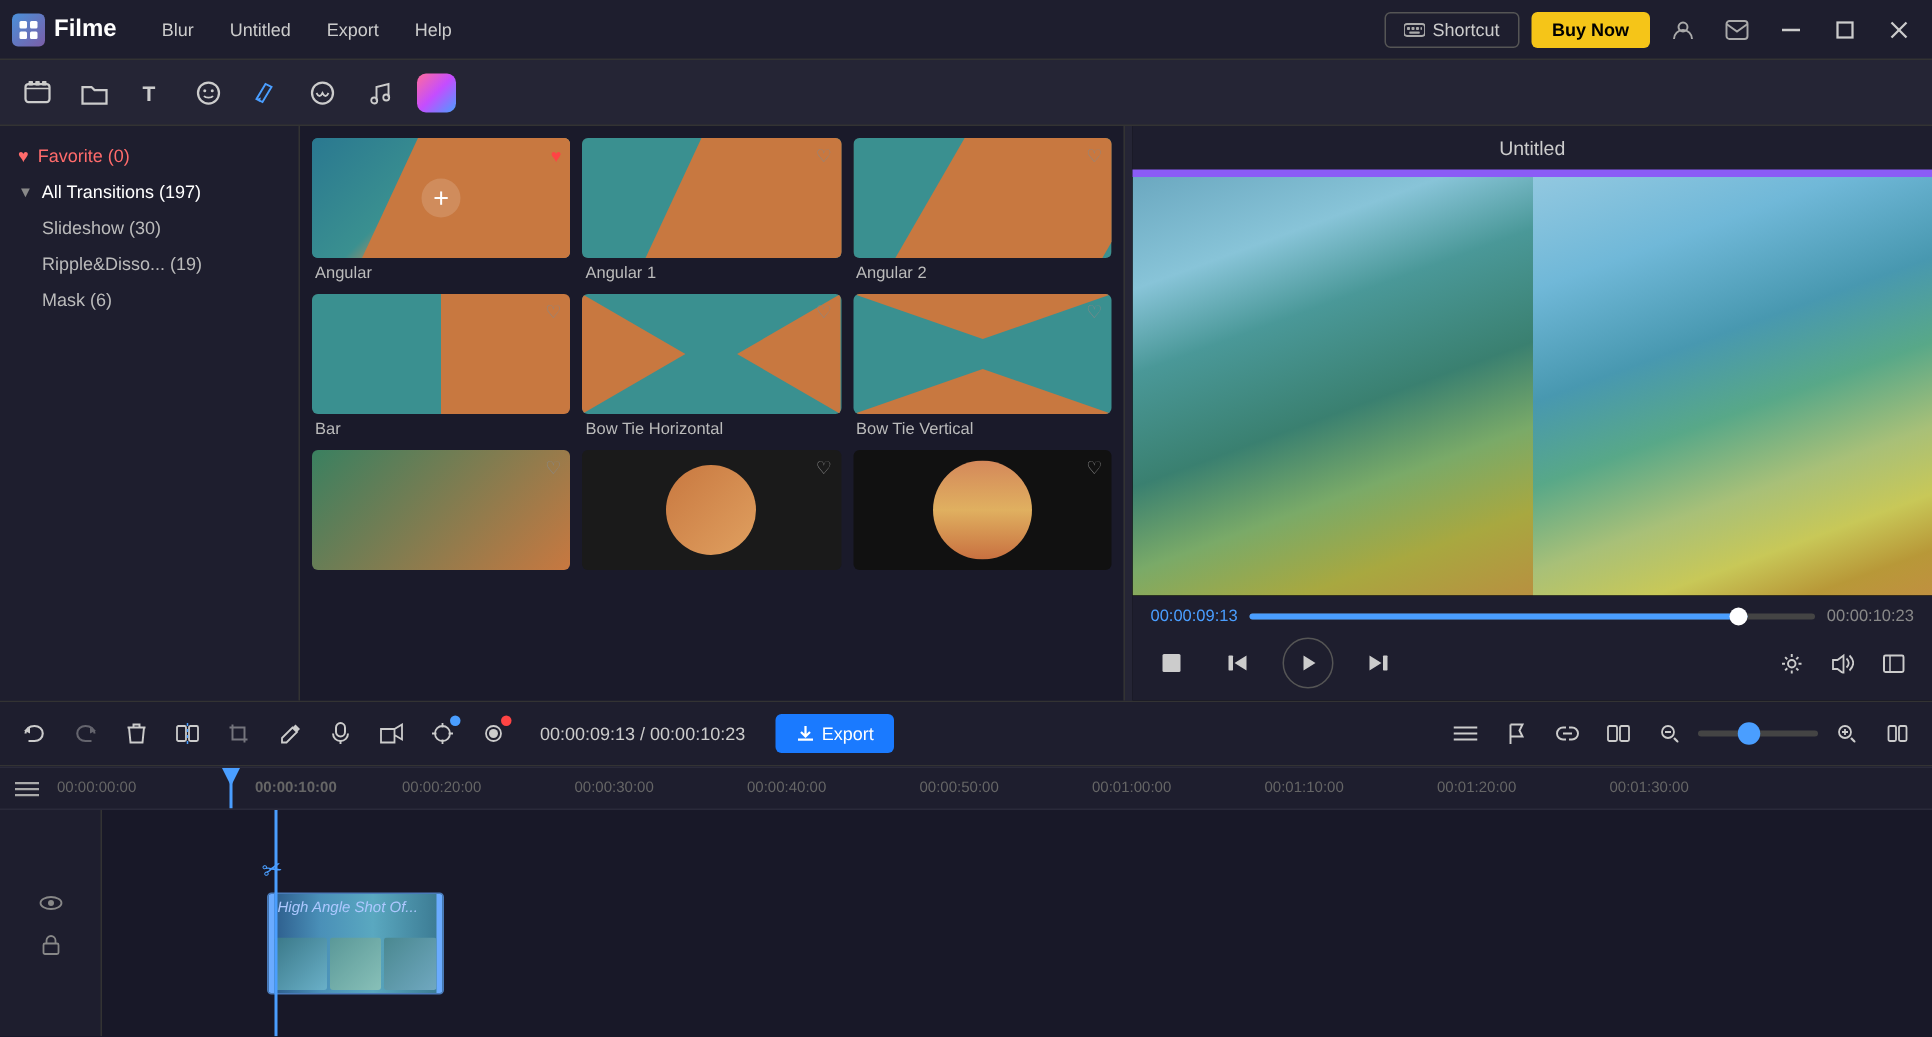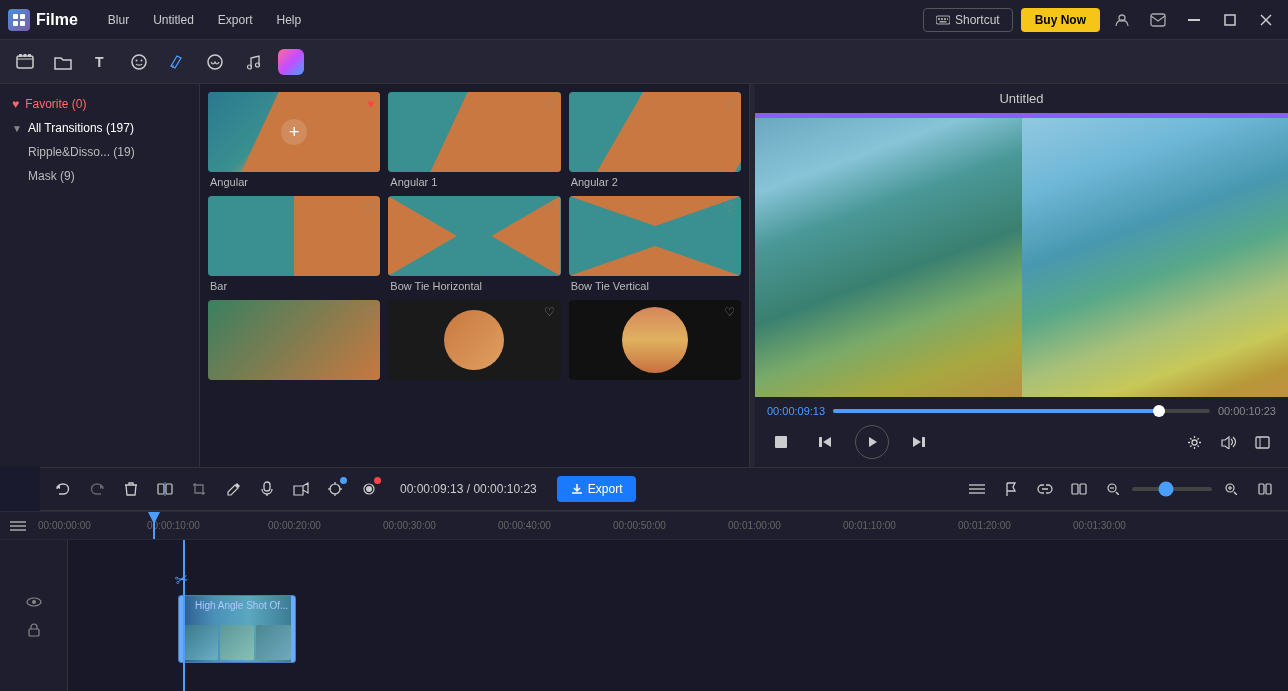--- a/index.html
+++ b/index.html
@@ -70,21 +70,21 @@
     .seek-bar { flex: 1; height: 4px; background: #444; border-radius: 2px; position: relative; cursor: pointer; }
     .seek-bar-fill { height: 100%; background: #4a9eff; border-radius: 2px; width: 88%; }
     .seek-thumb { position: absolute; right: 12%; top: 50%; transform: translateY(-50%); width: 12px; height: 12px; background: #fff; border-radius: 50%; }
     .ctrl-row { display: flex; align-items: center; justify-content: center; gap: 16px; }
     .ctrl-btn { width: 28px; height: 28px; display: flex; align-items: center; justify-content: center; cursor: pointer; color: #ccc; border-radius: 3px; font-size: 14px; }
     .ctrl-right { margin-left: auto; display: flex; gap: 6px; }
 
     
     #bottom-toolbar {
       height: 44px; background: #1e1e2e; display: flex; align-items: center;
-      padding: 0 8px; gap: 4px; border-top: 1px solid #333; border-bottom: 1px solid #333; margin-left: 40px;
+      padding: 0 8px; gap: 4px; border-top: 1px solid #333; border-bottom: 1px solid #333;
     }
     .bt-btn { width: 30px; height: 30px; display: flex; align-items: center; justify-content: center; cursor: pointer; color: #ccc; border-radius: 3px; font-size: 14px; position: relative; }
     .bt-badge { position: absolute; top: 3px; right: 3px; width: 7px; height: 7px; background: #4a9eff; border-radius: 50%; }
     .bt-badge-red { position: absolute; top: 3px; right: 3px; width: 7px; height: 7px; background: #ff4444; border-radius: 50%; }
     .time-display { color: #ccc; font-size: 12px; padding: 0 12px; }
     .export-btn { display: flex; align-items: center; gap: 5px; padding: 6px 14px; background: #1a7aff; color: #fff; border: none; border-radius: 4px; font-size: 12px; font-weight: 500; cursor: pointer; margin-left: 4px; }
     .bt-right { margin-left: auto; display: flex; align-items: center; gap: 4px; }
     .zoom-slider { width: 80px; height: 4px; background: #444; border-radius: 2px; appearance: none; cursor: pointer; }
 
     
@@ -99,21 +99,21 @@
     .ruler-marks { display: flex; flex: 1; align-items: center; overflow: hidden; }
     .ruler-mark { font-size: 10px; color: #666; white-space: nowrap; position: absolute; }
     .hamburger { width: 28px; height: 28px; display: flex; align-items: center; justify-content: center; cursor: pointer; color: #888; margin-right: 6px; flex-shrink: 0; }
     .playhead { position: absolute; left: 183px; top: 0; height: 100%; width: 2px; background: #4a9eff; z-index: 10; }
     .playhead-handle { position: absolute; top: 0; left: -5px; width: 12px; height: 12px; background: #4a9eff; clip-path: polygon(50% 100%, 0 0, 100% 0); }
     #timeline-tracks { flex: 1; position: relative; overflow: hidden; }
     .track-controls { position: absolute; left: 0; top: 0; width: 68px; height: 100%; background: #1e1e2e; border-right: 1px solid #333; display: flex; flex-direction: column; align-items: center; justify-content: center; gap: 6px; }
     .track-control-btn { width: 22px; height: 22px; display: flex; align-items: center; justify-content: center; cursor: pointer; color: #888; border-radius: 3px; font-size: 11px; }
     .track-area { position: absolute; left: 68px; top: 0; right: 0; bottom: 0; background: #181828; overflow: hidden; }
     .track-clip { position: absolute; top: 60px; left: 110px; width: 120px; height: 68px; background: #2a4a7a; border: 1px solid #4a7ab8; border-radius: 3px; overflow: hidden; cursor: pointer; }
-    .clip-title { position: absolute; top: 4px; left: 16px; font-size: 10px; color: #adc8ff; white-space: nowrap; overflow: hidden; text-overflow: ellipsis; width: 90%; }
+    .clip-title { position: absolute; top: 4px; left: 6px; font-size: 10px; color: #adc8ff; white-space: nowrap; overflow: hidden; text-overflow: ellipsis; width: 90%; font-style: italic; }
     .clip-border-left { position: absolute; left: 0; top: 0; bottom: 0; width: 4px; background: #6aabff; cursor: w-resize; }
     .clip-border-right { position: absolute; right: 0; top: 0; bottom: 0; width: 4px; background: #6aabff; cursor: e-resize; }
     .scissors-icon { position: absolute; top: 36px; left: 175px; color: #4a9eff; font-size: 14px; transform: rotate(-15deg); }
     .thumb-generic { background: linear-gradient(135deg, #2a6878, #c87840); }
   </style>
 </head>
 <body>
 
 <div id="titlebar">
   <div id="app-logo">
@@ -235,22 +235,23 @@
 
   <div id="left-panel">
     <div class="favorite-item">
       <span style="color:#ff6b6b;">♥</span>
       <span>Favorite (0)</span>
     </div>
     <div class="all-transitions">
       <span style="font-size:10px; color:#888;">▼</span>
       <span>All Transitions (197)</span>
     </div>
+    <div class="sub-item">Slideshow (30)</div>
     <div class="sub-item">Ripple&amp;Disso... (19)</div>
-    <div class="sub-item">Mask (9)</div>
+    <div class="sub-item">Mask (6)</div>
   </div>
 
   <div id="transitions-grid">
 
     <div class="transition-card">
       <div class="transition-thumb" style="background:#2a7880; position:relative; overflow:hidden;">
         <div style="position:absolute;top:0;left:0;width:100%;height:100%;background:linear-gradient(135deg, #2a7890 0%, #3a9090 40%, #e09050 55%, #c87840 100%);"></div>
         <div style="position:absolute;top:-10%;left:30%;width:80%;height:120%;background:#c87840;transform:skewX(-25deg);z-index:1;"></div>
         <span class="heart-icon active">♥</span>
         <div class="add-icon" style="z-index:2;">+</div>
@@ -531,21 +532,21 @@
   <div id="timeline-ruler">
     <div class="hamburger">
       <svg width="16" height="12" viewBox="0 0 16 12">
           <line x1="0" y1="2" x2="16" y2="2" stroke="#aaa" stroke-width="1.5"></line>
           <line x1="0" y1="6" x2="16" y2="6" stroke="#aaa" stroke-width="1.5"></line>
           <line x1="0" y1="10" x2="16" y2="10" stroke="#aaa" stroke-width="1.5"></line>
         </svg>
     </div>
     <div class="ruler-marks" style="position:relative; flex:1; height:100%;">
       <span class="ruler-mark" style="left:0px;">00:00:00:00</span>
-      <span class="ruler-mark" style="left:109px;">00:00:10:00</span>
+      <span class="ruler-mark" style="left:132px;font-weight:bold;">00:00:10:00</span>
       <span class="ruler-mark" style="left:230px;">00:00:20:00</span>
       <span class="ruler-mark" style="left:345px;">00:00:30:00</span>
       <span class="ruler-mark" style="left:460px;">00:00:40:00</span>
       <span class="ruler-mark" style="left:575px;">00:00:50:00</span>
       <span class="ruler-mark" style="left:690px;">00:01:00:00</span>
       <span class="ruler-mark" style="left:805px;">00:01:10:00</span>
       <span class="ruler-mark" style="left:920px;">00:01:20:00</span>
       <span class="ruler-mark" style="left:1035px;">00:01:30:00</span>
 
       <div class="playhead" style="left:115px;">

